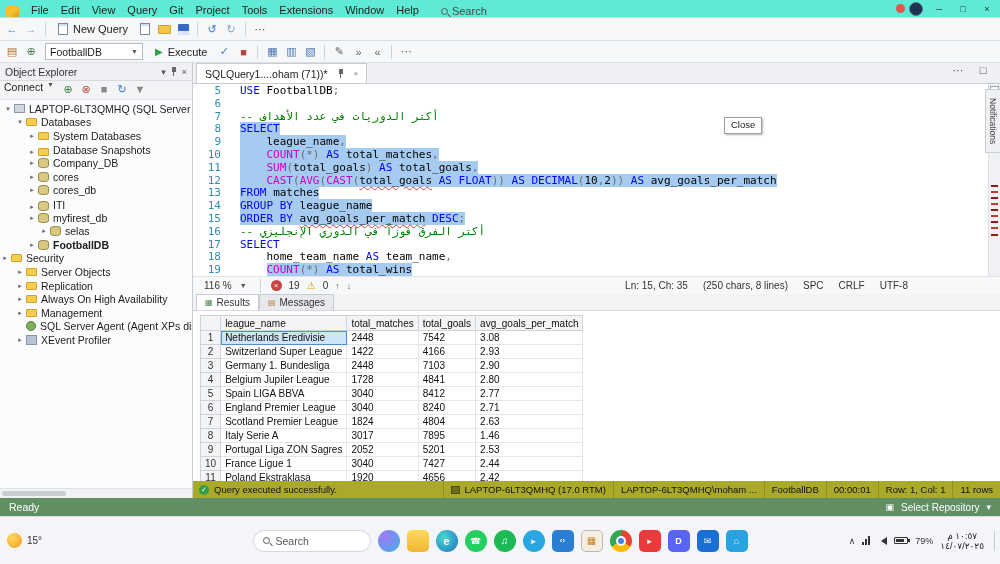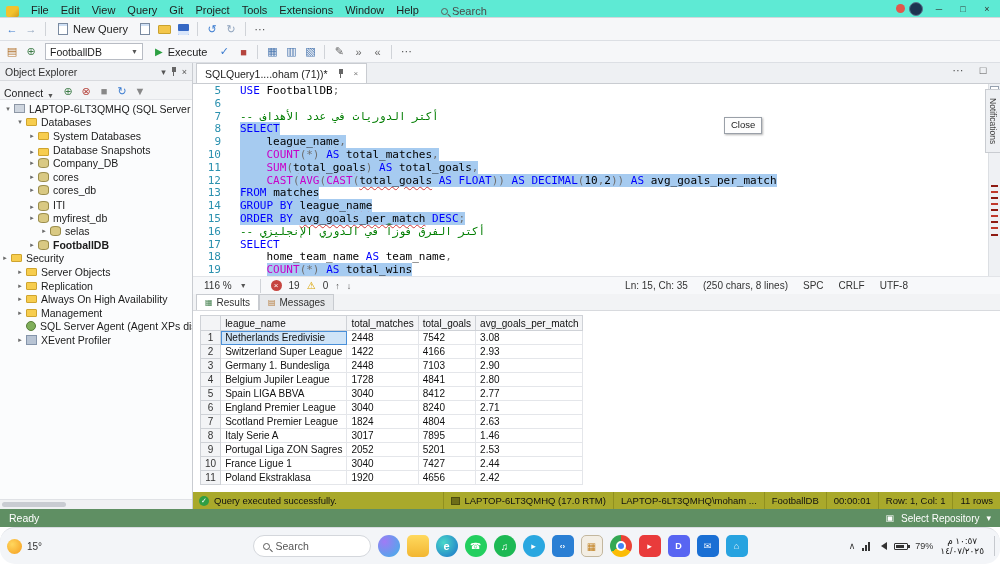--- a/index.html
+++ b/index.html
@@ -41,21 +41,21 @@
   .combo .chev{font-size:7px;color:#555;}
   .play{color:#2da042;font-size:10px;}
   
   .main{flex:1;display:flex;position:relative;min-height:0;}
   
   .oe{width:193px;flex:none;background:#fbfcfd;border-right:1px solid #c9ccd1;display:flex;
     flex-direction:column;font-size:10.5px;overflow:hidden;}
   .oe-header{height:18px;flex:none;display:flex;align-items:center;padding:0 5px;background:#eef0f3;
     border-bottom:1px solid #d8dade;color:#333;}
   .oe-header-icons{margin-left:auto;display:flex;gap:5px;align-items:center;color:#555;font-size:9px;}
-  .oe-tools{height:19px;flex:none;display:flex;align-items:flex-end;gap:2px;padding:0 4px;
+  .oe-tools{height:19px;flex:none;display:flex;align-items:flex-start;gap:2px;padding:0 4px;
     border-bottom:1px solid #e3e5e9;background:#f3f4f6;}
   .oe-tools .chev{font-size:7px;color:#555;margin:0 4px 0 2px;}
   .tree{flex:1;overflow:hidden;padding-top:2px;white-space:nowrap;}
   .tree-row{display:flex;align-items:center;height:13.6px;}
   .expander{width:10px;flex:none;font-size:7px;color:#6a6a6a;text-align:center;}
   .ticon{width:11px;height:10px;flex:none;margin:0 3px 0 1px;}
   .ti-server{background:#cfd6df;border:1px solid #8d97a5;height:9px;}
   .ti-folder{background:#f7cd4e;border:1px solid #cfa42e;border-radius:1px;height:8px;}
   .ti-db{background:#d9c983;border:1px solid #9a8c4a;border-radius:45%/30%;}
   .ti-agent{background:#7fae5a;border:1px solid #567c38;border-radius:50%;width:10px;}
@@ -125,22 +125,22 @@
   
   .notif-tab{position:absolute;right:0;top:26px;width:15px;height:64px;background:#eef0f3;
     border:1px solid #c9ccd1;border-right:none;display:flex;align-items:center;justify-content:center;z-index:6;}
   .notif-tab span{writing-mode:vertical-rl;font-size:8.5px;color:#444;}
   
   .readybar{height:18px;flex:none;background:#5f8f63;color:#fff;display:flex;align-items:center;
     font-size:10.5px;padding:0 9px;}
   .rb-right{margin-left:auto;display:flex;align-items:center;gap:7px;font-size:10px;}
   .rb-ic{font-size:9px;}
   
-  .taskbar{height:37px;flex:none;background:#f3f5f8;border-top:1px solid #d9dce1;position:relative;
-    display:flex;align-items:center;justify-content:center;border-radius:15px;}
+  .taskbar{height:48px;flex:none;background:#f3f5f8;border-top:1px solid #d9dce1;position:relative;
+    display:flex;align-items:center;justify-content:center;}
   .tb-weather{position:absolute;left:7px;display:flex;align-items:center;gap:5px;font-size:10px;color:#333;}
   .sun{width:15px;height:15px;border-radius:50%;background:radial-gradient(circle at 35% 35%,#ffd75e,#f59c1d);}
   .tb-center{display:flex;align-items:center;gap:7px;}
   .search-pill{display:flex;align-items:center;gap:6px;width:118px;height:22px;background:#fff;
     border:1px solid #d4d7dc;border-radius:12px;padding:0 9px;font-size:10.5px;color:#555;}
   .app-icon{width:22px;height:22px;border-radius:5px;display:inline-flex;align-items:center;
     justify-content:center;color:#fff;font-size:10px;font-weight:bold;flex:none;}
   [data-name="chrome-icon"]{position:relative;border-radius:50%;
     background:conic-gradient(#ea4335 0 33%,#fbbc05 0 66%,#34a853 0 100%);}
   [data-name="chrome-icon"]::after{content:"";position:absolute;inset:6px;background:#4285f4;

